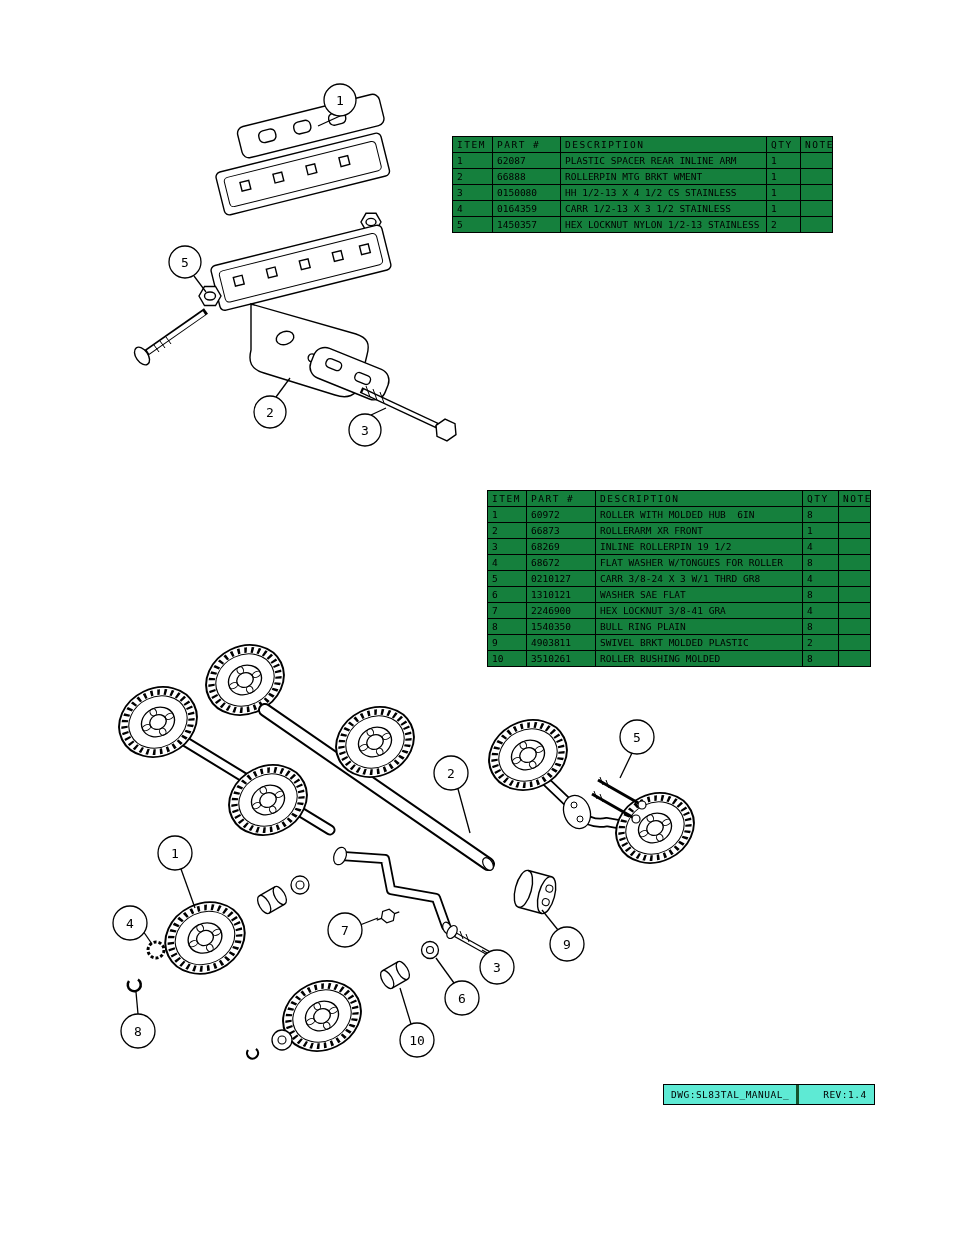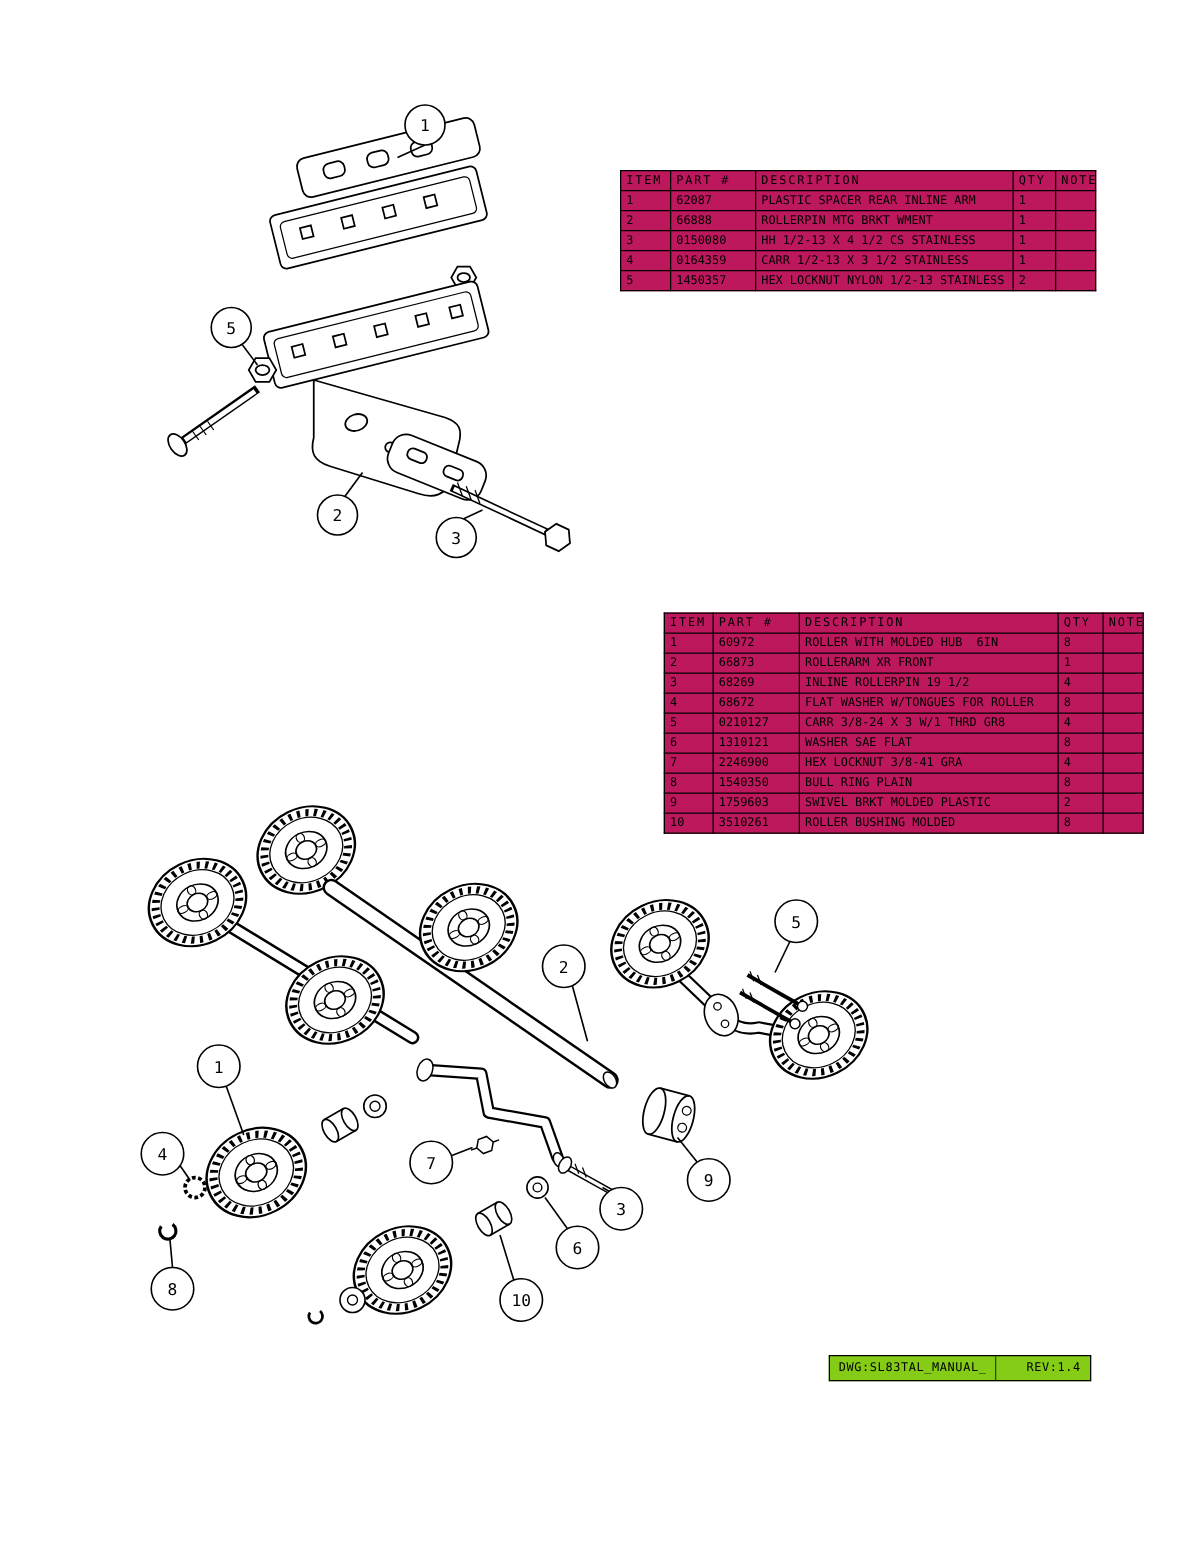--- a/index.html
+++ b/index.html
@@ -1,30 +1,30 @@
 <!DOCTYPE html>
 <html><head>
 <meta charset="utf-8">
 <style>
   html,body{margin:0;padding:0;background:#fff;}
   .page{position:relative;width:954px;height:1235px;background:#fff;overflow:hidden;
         font-family:"DejaVu Sans Mono",monospace;}
   .drawing{position:absolute;}
-  table.parts{position:absolute;border-collapse:collapse;table-layout:fixed;background:#be185d;margin-left:44px;}
+  table.parts{position:absolute;border-collapse:collapse;table-layout:fixed;background:#15803d;}
   table.parts th,table.parts td{
     border:1px solid #000;
     font-family:"DejaVu Sans Mono",monospace;
     font-size:9.5px;font-weight:normal;
     padding:2px 4px 1px 4px;height:12px;line-height:12px;
     text-align:left;vertical-align:middle;white-space:pre;overflow:hidden;}
   table.parts th{letter-spacing:1.5px;}
-  .titleblock{position:absolute;left:663px;top:1084px;display:flex;border:1px solid #000;background:#84cc16;}
+  .titleblock{position:absolute;left:663px;top:1084px;display:flex;border:1px solid #000;background:#5eead4;}
   .titleblock .cell{font-family:"DejaVu Sans Mono",monospace;font-size:9.5px;
     line-height:15px;padding:2px 7px;letter-spacing:.5px;white-space:pre;}
-  .titleblock .cell + .cell{border-left:1px solid #14532d;padding-left:24px;}
+  .titleblock .cell + .cell{border-left:3px solid #14532d;padding-left:24px;}
   .co{font-family:"DejaVu Sans Mono",monospace;font-size:13px;fill:#000;stroke:none;}
 </style>
 </head>
 <body>
 
 <div class="page">
 
   <svg class="drawing" style="left:118px;top:72px" width="360" height="395" viewBox="0 0 360 395">
     <g stroke="#000" fill="#fff" stroke-width="1.4">
 
@@ -246,21 +246,21 @@
       </tr>
       <tr>
         <td>8</td>
         <td>1540350</td>
         <td>BULL RING PLAIN</td>
         <td>8</td>
         <td></td>
       </tr>
       <tr>
         <td>9</td>
-        <td>1759603</td>
+        <td>4903811</td>
         <td>SWIVEL BRKT MOLDED PLASTIC</td>
         <td>2</td>
         <td></td>
       </tr>
       <tr>
         <td>10</td>
         <td>3510261</td>
         <td>ROLLER BUSHING MOLDED</td>
         <td>8</td>
         <td></td>

